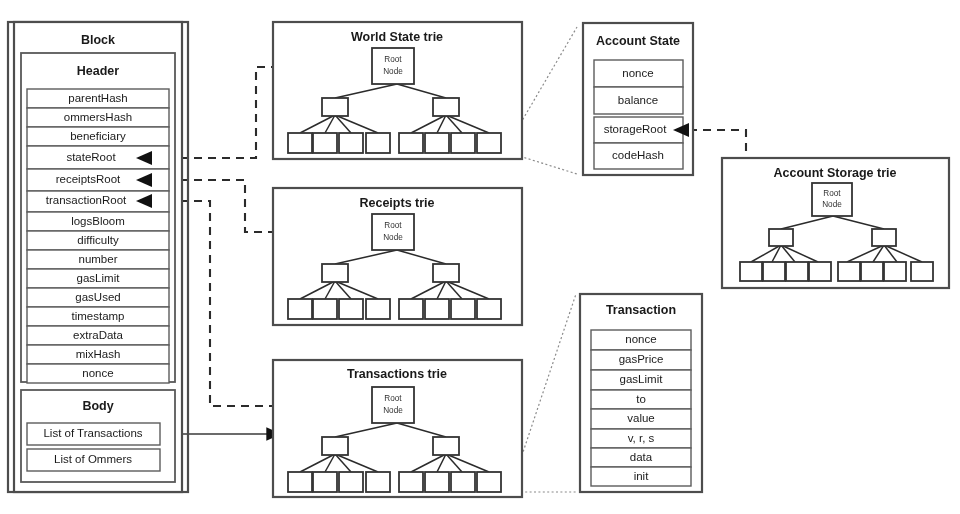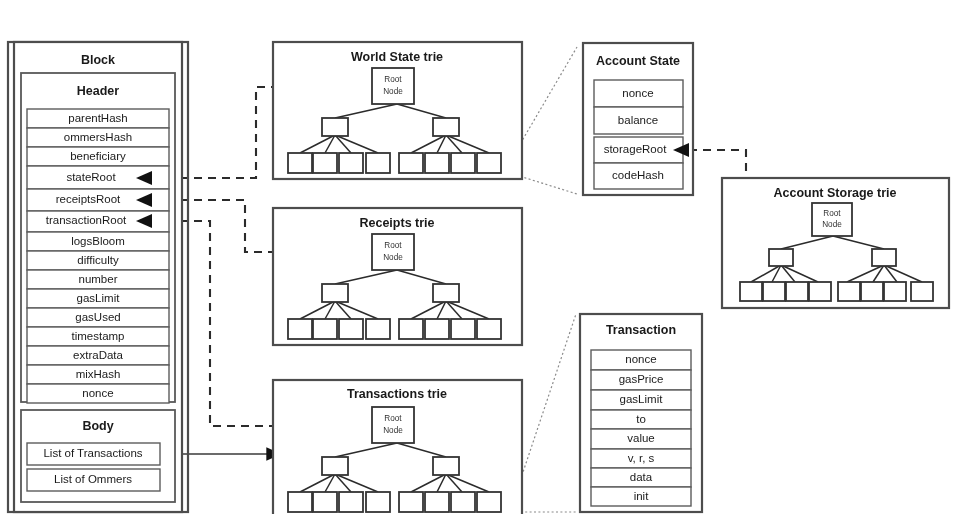--- a/index.html
+++ b/index.html
@@ -10,21 +10,20 @@
   body {
     width: 960px;
     height: 514px;
     overflow: hidden;
     font-family: "Liberation Sans", sans-serif;
   }
   #diagram-root {
     position: relative;
     width: 960px;
     height: 398px;
-    margin-top: 20px;
   }
   svg.layer {
     position: absolute;
     top: 0;
     left: 0;
     width: 960px;
     height: 514px;
   }
   text {
     fill: #1a1a1a;

